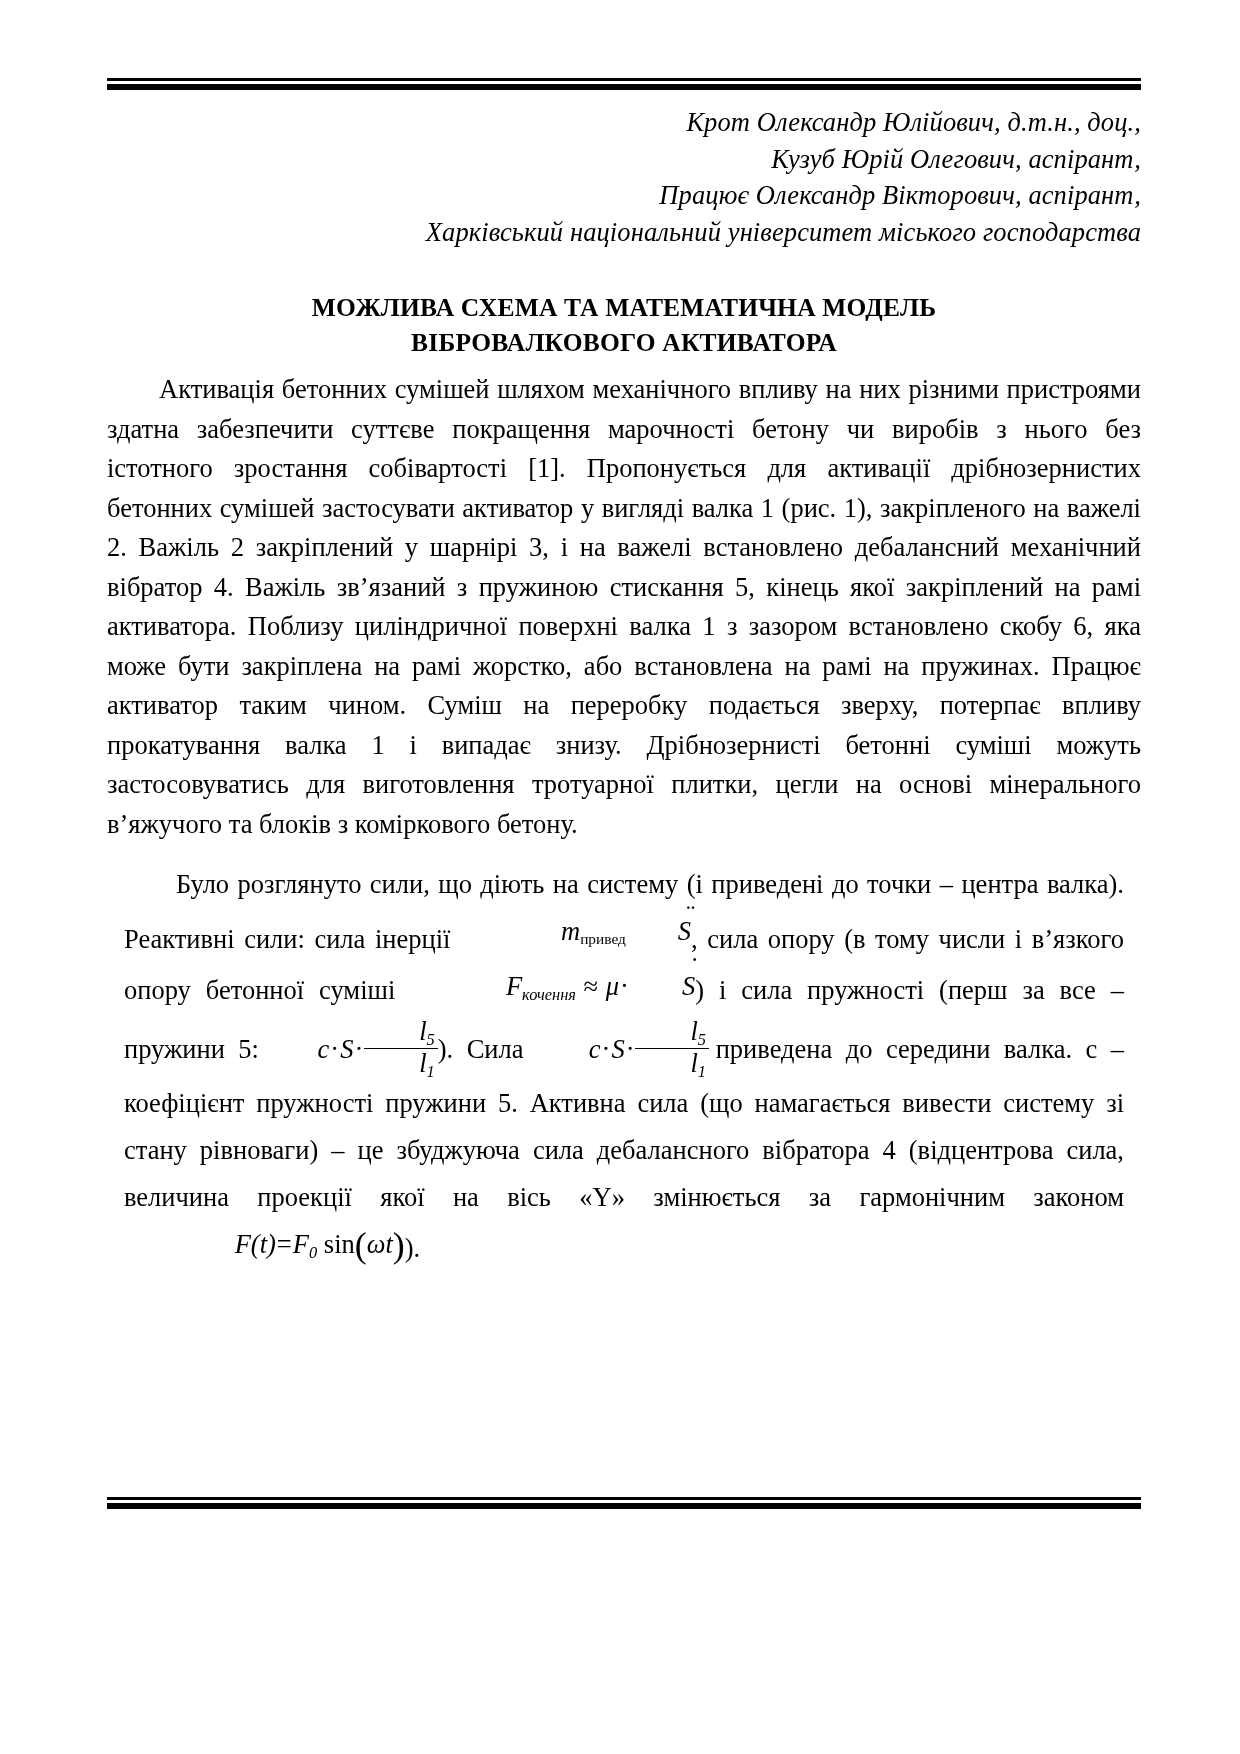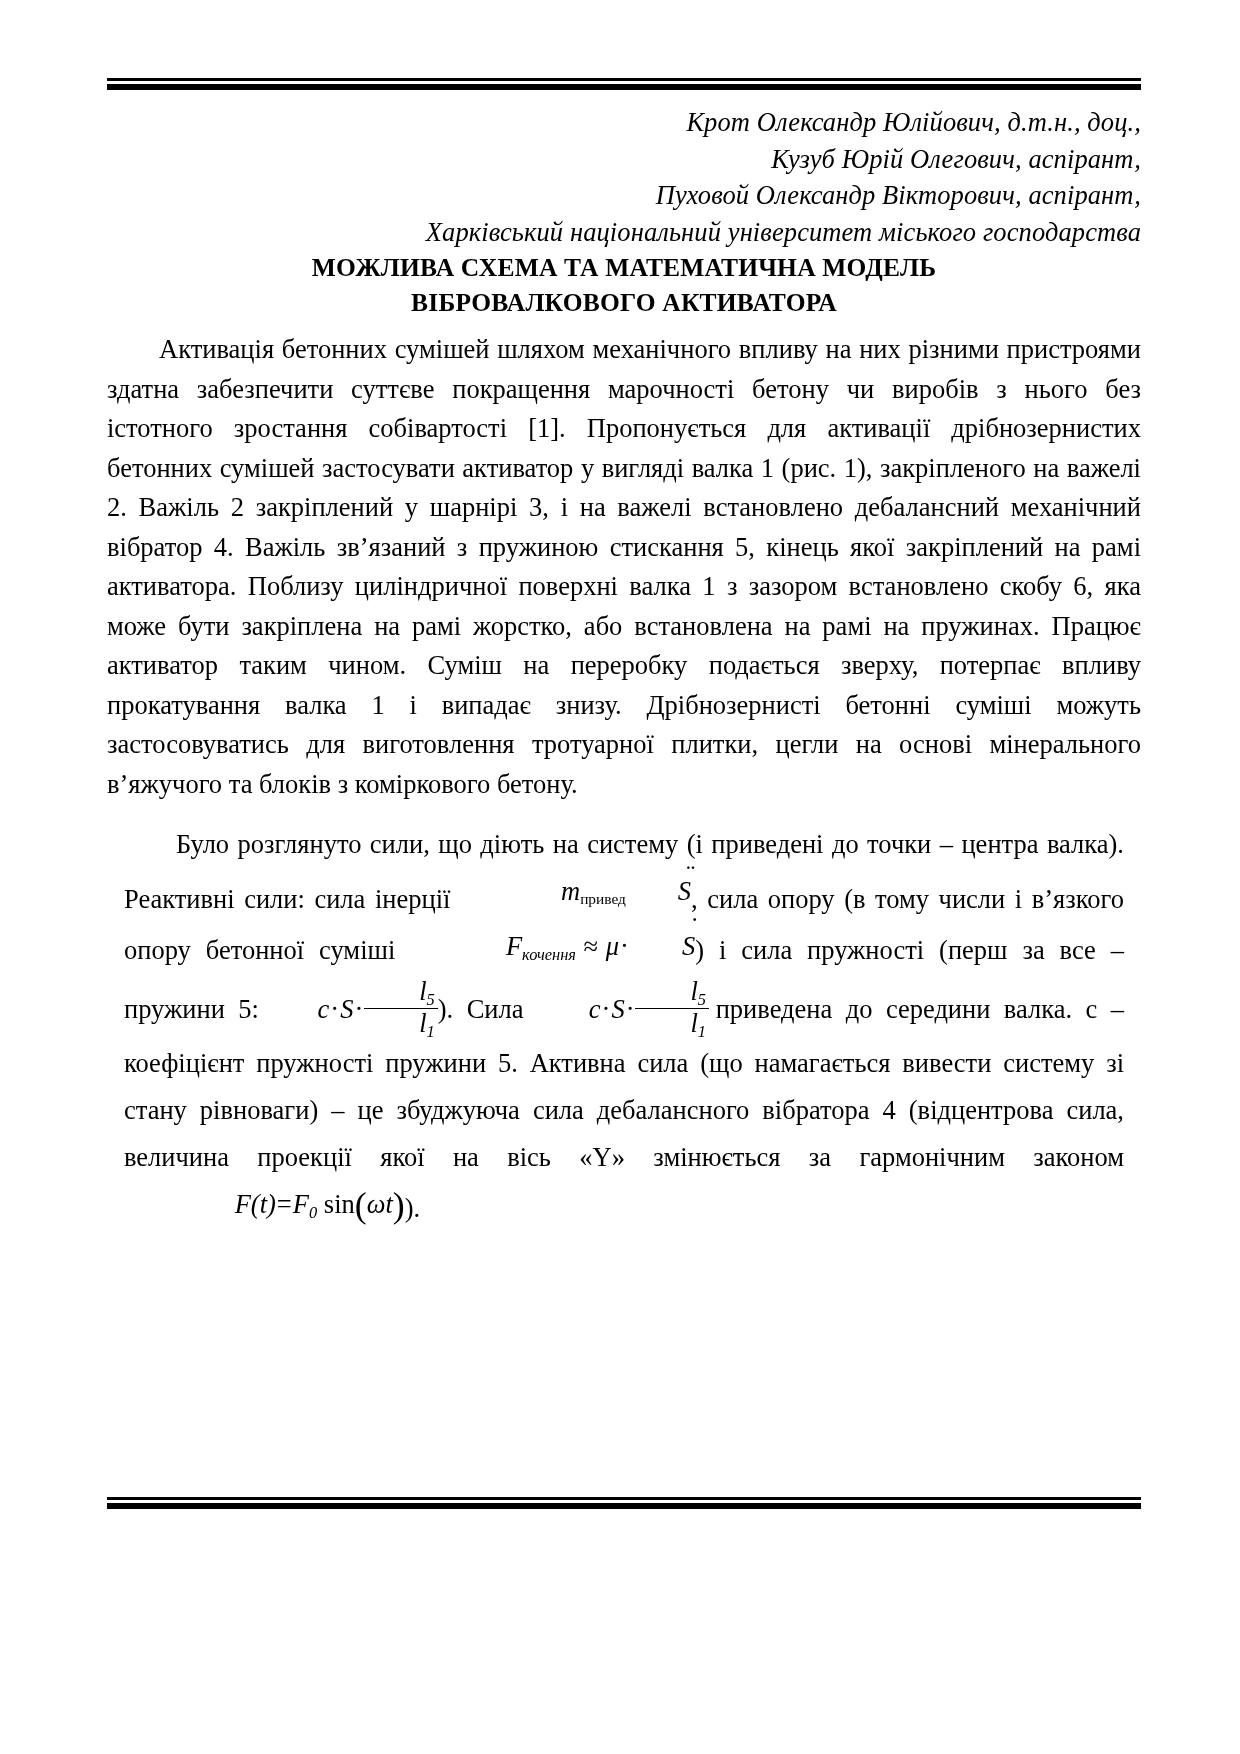--- a/index.html
+++ b/index.html
@@ -61,20 +61,21 @@
     letter-spacing: 0.1px;
   }
   .authors div { white-space: nowrap; }
 
   
   .title {
     text-align: center;
     font-weight: bold;
     font-size: 25.5px;
     line-height: 35px;
+    margin-top: 40px;
     letter-spacing: 0.2px;
   }
 
   
   .body-text {
     margin-top: 10px;
     font-size: 26.5px;
     line-height: 39.5px;
     text-align: justify;
     text-justify: inter-word;
@@ -188,21 +189,21 @@
     <div class="thin"></div>
     <div class="gap"></div>
     <div class="thick"></div>
   </div>
 
   <div class="content">
 
     <div class="authors">
       <div>Крот Олександр Юлійович, д.т.н., доц.,</div>
       <div>Кузуб Юрій Олегович, аспірант,</div>
-      <div>Пуховой Олександр Вікторович, аспірант,</div>
+      <div>Працює Олександр Вікторович, аспірант,</div>
       <div>Харківський національний університет міського господарства</div>
     </div>
 
     <div class="title">
       <div>МОЖЛИВА СХЕМА ТА МАТЕМАТИЧНА МОДЕЛЬ</div>
       <div>ВІБРОВАЛКОВОГО АКТИВАТОРА</div>
     </div>
 
     <div class="body-text">
       <p>Активація бетонних сумішей шляхом механічного впливу на них різними пристроями здатна забезпечити суттєве покращення марочності бетону чи виробів з нього без істотного зростання собівартості [1]. Пропонується для активації дрібнозернистих бетонних сумішей застосувати активатор у вигляді валка 1 (рис. 1), закріпленого на важелі 2. Важіль 2 закріплений у шарнірі 3, і на важелі встановлено дебалансний механічний вібратор 4. Важіль зв’язаний з пружиною стискання 5, кінець якої закріплений на рамі активатора. Поблизу циліндричної поверхні валка 1 з зазором встановлено скобу 6, яка може бути закріплена на рамі жорстко, або встановлена на рамі на пружинах. Працює активатор таким чином. Суміш на переробку подається зверху, потерпає впливу прокатування валка 1 і випадає знизу. Дрібнозернисті бетонні суміші можуть застосовуватись для виготовлення тротуарної плитки, цегли на основі мінерального в’яжучого та блоків з коміркового бетону.</p>

